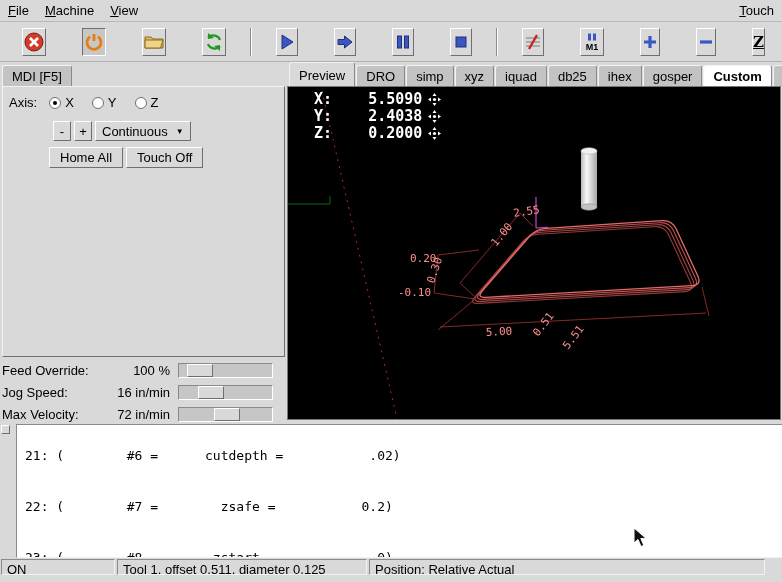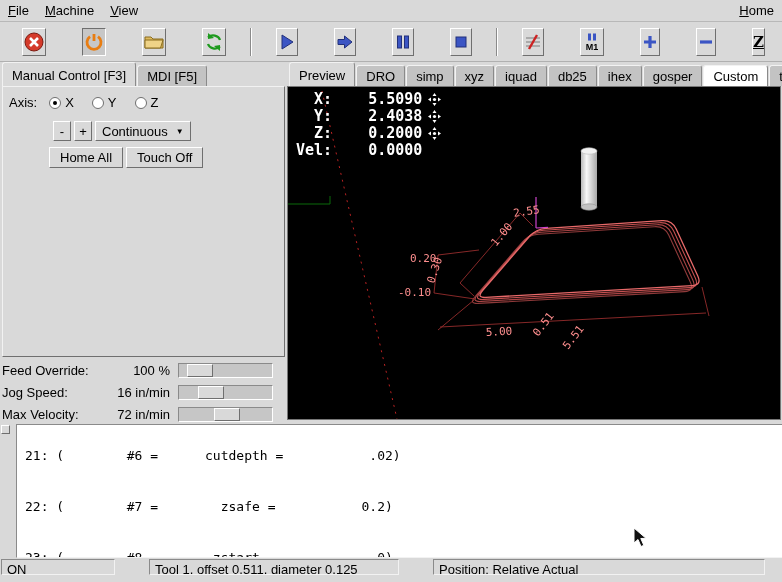--- a/index.html
+++ b/index.html
@@ -32,21 +32,21 @@
 
   
   .tabs { position:absolute; top:62px; height:24px; display:flex; align-items:flex-end; }
   .tabs-left { left:2px; }
   .tabs-right { left:289px; }
   .tab { padding:3px 9px 3px 9px; margin-right:1px; height:21px;
          background:#c3c3c3; border:1px solid #8a8a8a; border-bottom:none;
          border-top-color:#f2f2f2; border-left-color:#f2f2f2;
          border-radius:3px 3px 0 0; white-space:nowrap; }
   .tab.active { background:#d9d9d9; height:24px; padding-top:5px; }
-  .tab.white { background:#ffffff; }
+  .tab.white { background:#ffffff;font-weight:bold; }
 
   
   .left-page { position:absolute; left:2px; top:86px; width:283px; height:271px;
                background:#d9d9d9; border:1px solid;
                border-color:#f2f2f2 #6f6f6f #6f6f6f #f2f2f2; }
   .axis-row { position:absolute; left:6px; top:8px; display:flex; align-items:center; }
   .radio { width:12px; height:12px; border-radius:50%; background:#ffffff;
            border:1px solid #6f6f6f; display:inline-block; margin-right:4px;
            position:relative; }
   .radio.sel::after { content:""; position:absolute; left:3px; top:3px;
@@ -100,41 +100,41 @@
              background:#c6c6c6; border-left:1px solid #8a8a8a; }
   .vthumb { position:absolute; left:1px; top:62%; width:11px; height:36%;
             background:#d9d9d9; border:1px solid;
             border-color:#ffffff #6f6f6f #6f6f6f #ffffff; }
   .sash { position:absolute; left:1px; top:425px; width:9px; height:9px;
           background:#d9d9d9; border:1px solid;
           border-color:#ffffff #6f6f6f #6f6f6f #ffffff; }
 
   
   .statusbar { position:absolute; left:0; top:558px; width:782px; height:18px;
-               display:flex; align-items:stretch; padding:1px;gap:32px; }
+               display:flex; align-items:stretch; padding:1px; }
   .scell { border:1px solid; border-color:#8a8a8a #f2f2f2 #f2f2f2 #8a8a8a;
            background:#d9d9d9; padding:2px 5px; margin-right:2px;
            white-space:nowrap; overflow:hidden; }
   .scell.c1 { width:114px; }
   .scell.c2 { width:250px; }
   .scell.c3 { flex:1; margin-right:16px; }
 
   .cursor { position:absolute; left:633px; top:527px; }
 </style>
 </head>
 <body>
 
 <div class="app">
 
   <div class="menubar">
     <span class="mi">File</span>
     <span class="mi">Machine</span>
     <span class="mi">View</span>
     <span class="menu-spacer"></span>
-    <span class="mi">Home</span>
+    <span class="mi">Touch</span>
   </div>
 
   <div class="toolbar">
     <button class="tb">
       <svg width="22" height="22" viewBox="0 0 22 22">
         <circle cx="11" cy="11" r="9" fill="#d43a2a" stroke="#7c1a10"></circle>
         <path d="M7 7 L15 15 M15 7 L7 15" stroke="#ffffff" stroke-width="2.6"></path>
       </svg>
     </button>
     <button class="tb pressed">
@@ -231,21 +231,20 @@
     <span class="tbsep"></span>
     <button class="tb">
       <svg width="22" height="22" viewBox="0 0 22 22">
         <path d="M4 3 L12 11" stroke="#8a5a2a" stroke-width="2"></path>
         <path d="M11 10 L18 16 L13 19 L9 13 Z" fill="#e3c24a" stroke="#907020"></path>
       </svg>
     </button>
   </div>
 
   <div class="tabs tabs-left">
-    <div class="tab active">Manual Control [F3]</div>
     <div class="tab">MDI [F5]</div>
   </div>
 
   <div class="left-page">
     <div class="axis-row">
       <span style="margin-right:12px;">Axis:</span>
       <span class="axis-item">
         <span class="radio sel"></span>
         <span>X</span>
       </span>
@@ -367,21 +366,20 @@
             <circle cx="6.5" cy="6.5" r="1.6" fill="#fff"></circle>
           </svg></div>
       <div class="ro-row"><span class="ro-label">Y:</span><span class="ro-val">2.4038</span><svg class="homed" width="13" height="13" viewBox="0 0 13 13">
             <path d="M6.5 0 L8.5 3 H4.5 Z M6.5 13 L4.5 10 H8.5 Z M0 6.5 L3 4.5 V8.5 Z M13 6.5 L10 8.5 V4.5 Z" fill="#fff"></path>
             <circle cx="6.5" cy="6.5" r="1.6" fill="#fff"></circle>
           </svg></div>
       <div class="ro-row"><span class="ro-label">Z:</span><span class="ro-val">0.2000</span><svg class="homed" width="13" height="13" viewBox="0 0 13 13">
             <path d="M6.5 0 L8.5 3 H4.5 Z M6.5 13 L4.5 10 H8.5 Z M0 6.5 L3 4.5 V8.5 Z M13 6.5 L10 8.5 V4.5 Z" fill="#fff"></path>
             <circle cx="6.5" cy="6.5" r="1.6" fill="#fff"></circle>
           </svg></div>
-      <div class="ro-row"><span class="ro-label">Vel:</span><span class="ro-val">0.0000</span></div>
     </div>
   </div>
 
   <div class="gcode">
     <div class="gtext">
       <div class="gline clip">21: (        #6 =      cutdepth =           .02)</div>
       <div class="gline">22: (        #7 =        zsafe =           0.2)</div>
       <div class="gline">23: (        #8 =       zstart =             0)</div>
       
       

